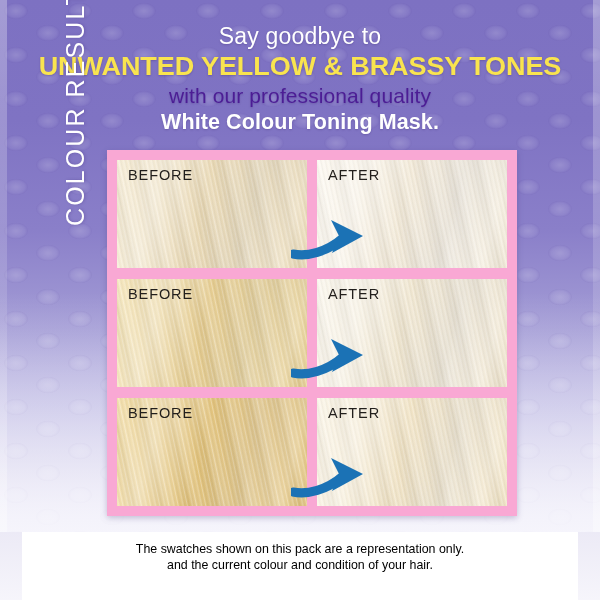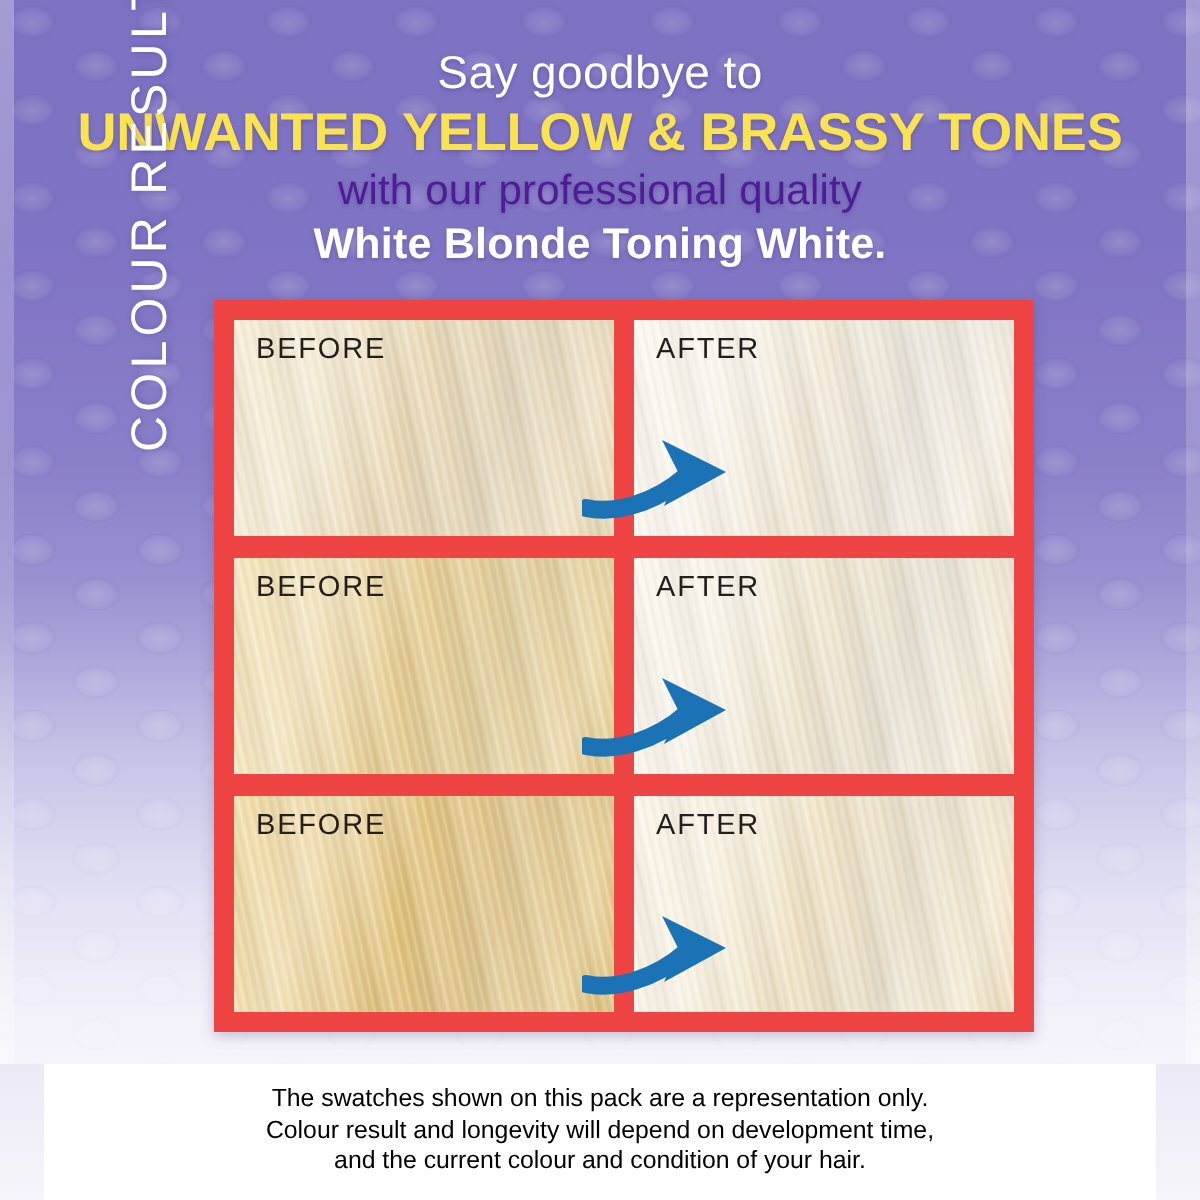--- a/index.html
+++ b/index.html
@@ -133,21 +133,21 @@
     user-select: none;
   }
 
   
   .swatch-card {
     position: absolute;
     left: 107px;
     top: 150px;
     width: 410px;
     height: 366px;
-    background: #ef4444;
+    background: #f9a8d4;
     box-shadow: 0 2px 6px rgba(70,55,120,.28);
     padding: 10px;
     box-sizing: border-box;
   }
   .swatch-rows {
     position: relative;
     width: 100%;
     height: 100%;
   }
   .swatch-row {
@@ -279,21 +279,21 @@
   <div class="bg-purple"></div>
   <div class="bg-texture"></div>
   <div class="bg-texture-fade"></div>
   <div class="edge-strip left"></div>
   <div class="edge-strip right"></div>
 
   <div class="headline">
     <span class="hl-line1">Say goodbye to</span>
     <span class="hl-line2">UNWANTED YELLOW &amp; BRASSY TONES</span>
     <span class="hl-line3">with our professional quality</span>
-    <span class="hl-line4">White Blonde Toning White.</span>
+    <span class="hl-line4">White Colour Toning Mask.</span>
   </div>
 
   <div class="side-label">COLOUR RESULT</div>
 
   <div class="swatch-card">
     <div class="swatch-rows">
 
       <div class="swatch-row">
         <div class="swatch before" style="background:linear-gradient(100deg,#f6ecd4,#ead9b4 45%,#f2e5c8 70%,#e7d5ae);">
           <div class="hair"></div>
@@ -346,18 +346,17 @@
       </div>
 
     </div>
   </div>
 
   <div class="footer">
     <div class="side-gutter left"></div>
     <div class="side-gutter right"></div>
     <div class="disclaimer">
       <span>The swatches shown on this pack are a representation only.</span>
-      <span>Colour result and longevity will depend on development time,</span>
       <span>and the current colour and condition of your hair.</span>
     </div>
   </div>
 
 </div>
 
 </body></html>

